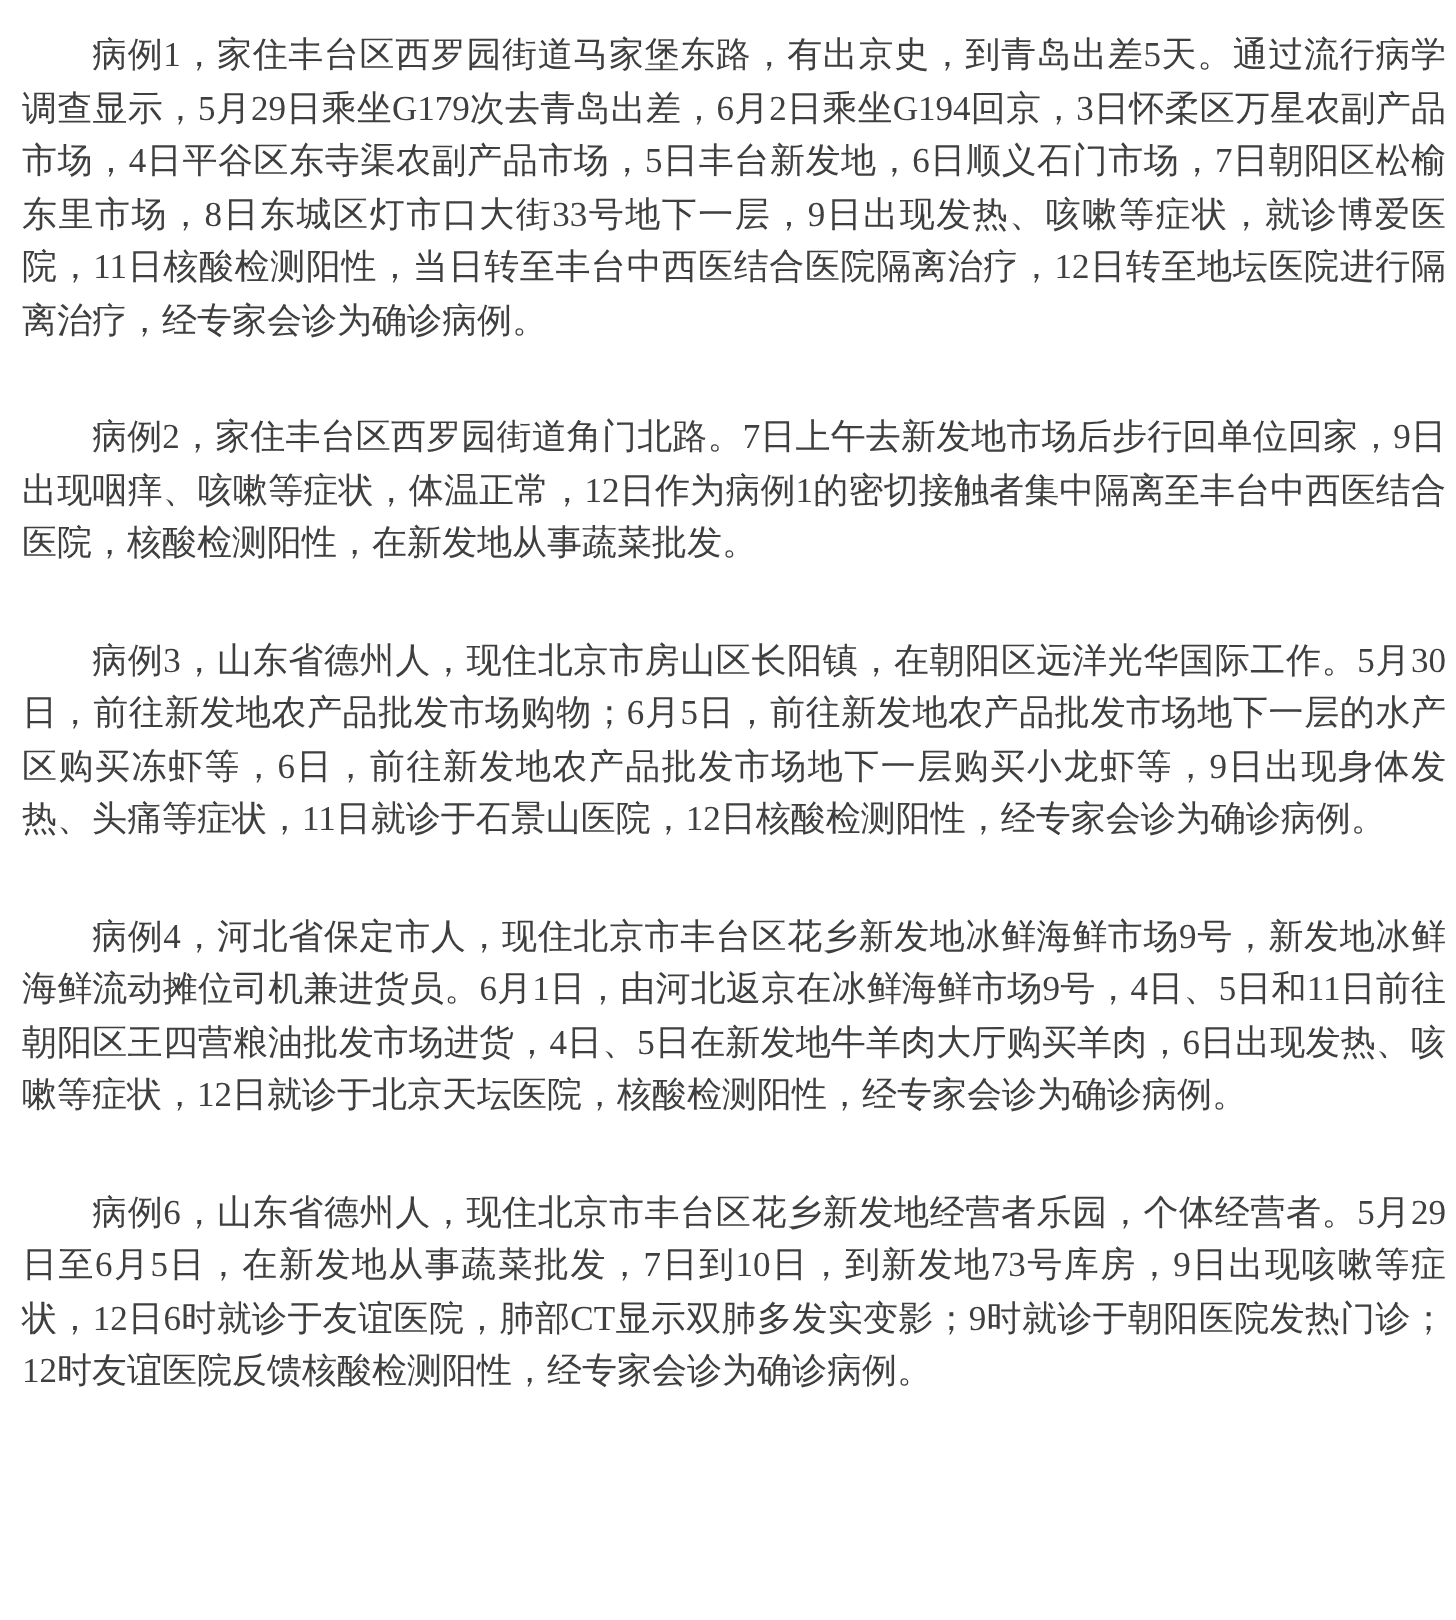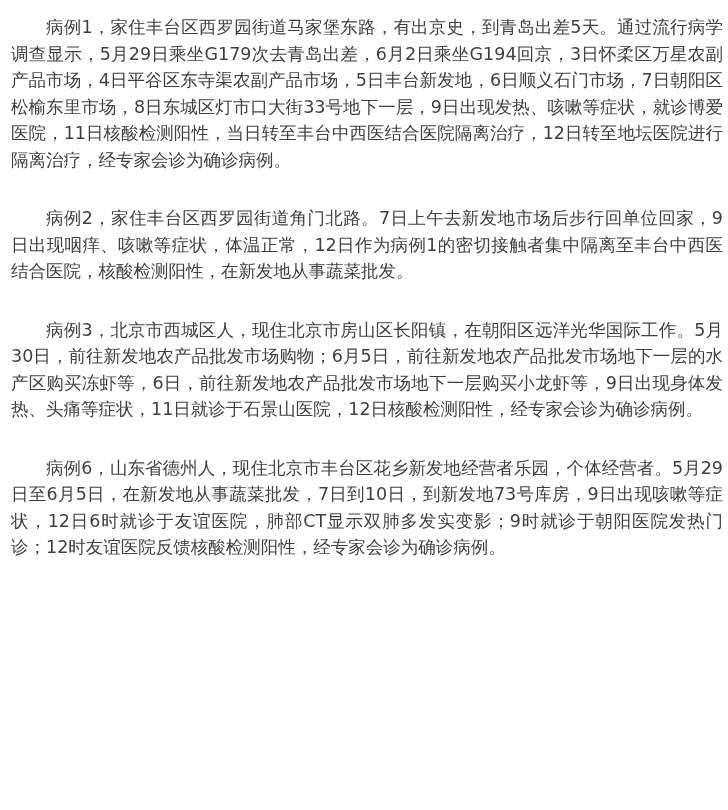--- a/index.html
+++ b/index.html
@@ -19,26 +19,28 @@
     padding: 14px 5px 0 11px;
     color: #3f3f3f;
     font-size: 17.5px;
     line-height: 26.5px;
     text-align: justify;
   }
   .case-paragraph {
     margin: 0 0 32px 0;
     text-indent: 2em;
     word-break: break-all;
+    font-family: Liberation Serif, serif;
   }
   .case-paragraph:last-child {
     margin-bottom: 4px;
   }
 </style>
 </head>
 <body>
 
 <div class="document">
   <p class="case-paragraph">病例1，家住丰台区西罗园街道马家堡东路，有出京史，到青岛出差5天。通过流行病学调查显示，5月29日乘坐G179次去青岛出差，6月2日乘坐G194回京，3日怀柔区万星农副产品市场，4日平谷区东寺渠农副产品市场，5日丰台新发地，6日顺义石门市场，7日朝阳区松榆东里市场，8日东城区灯市口大街33号地下一层，9日出现发热、咳嗽等症状，就诊博爱医院，11日核酸检测阳性，当日转至丰台中西医结合医院隔离治疗，12日转至地坛医院进行隔离治疗，经专家会诊为确诊病例。</p>
   <p class="case-paragraph">病例2，家住丰台区西罗园街道角门北路。7日上午去新发地市场后步行回单位回家，9日出现咽痒、咳嗽等症状，体温正常，12日作为病例1的密切接触者集中隔离至丰台中西医结合医院，核酸检测阳性，在新发地从事蔬菜批发。</p>
-  <p class="case-paragraph">病例3，北京市西城区人，现住北京市房山区长阳镇，在朝阳区远洋光华国际工作。5月30日，前往新发地农产品批发市场购物；6月5日，前往新发地农产品批发市场地下一层的水产区购买冻虾等，6日，前往新发地农产品批发市场地下一层购买小龙虾等，9日出现身体发热、头痛等症状，11日就诊于石景山医院，12日核酸检测阳性，经专家会诊为确诊病例。</p>
+  <p class="case-paragraph">病例3，山东省德州人，现住北京市房山区长阳镇，在朝阳区远洋光华国际工作。5月30日，前往新发地农产品批发市场购物；6月5日，前往新发地农产品批发市场地下一层的水产区购买冻虾等，6日，前往新发地农产品批发市场地下一层购买小龙虾等，9日出现身体发热、头痛等症状，11日就诊于石景山医院，12日核酸检测阳性，经专家会诊为确诊病例。</p>
+  <p class="case-paragraph">病例4，河北省保定市人，现住北京市丰台区花乡新发地冰鲜海鲜市场9号，新发地冰鲜海鲜流动摊位司机兼进货员。6月1日，由河北返京在冰鲜海鲜市场9号，4日、5日和11日前往朝阳区王四营粮油批发市场进货，4日、5日在新发地牛羊肉大厅购买羊肉，6日出现发热、咳嗽等症状，12日就诊于北京天坛医院，核酸检测阳性，经专家会诊为确诊病例。</p>
   <p class="case-paragraph">病例6，山东省德州人，现住北京市丰台区花乡新发地经营者乐园，个体经营者。5月29日至6月5日，在新发地从事蔬菜批发，7日到10日，到新发地73号库房，9日出现咳嗽等症状，12日6时就诊于友谊医院，肺部CT显示双肺多发实变影；9时就诊于朝阳医院发热门诊；12时友谊医院反馈核酸检测阳性，经专家会诊为确诊病例。</p>
 </div>
 
 </body></html>

